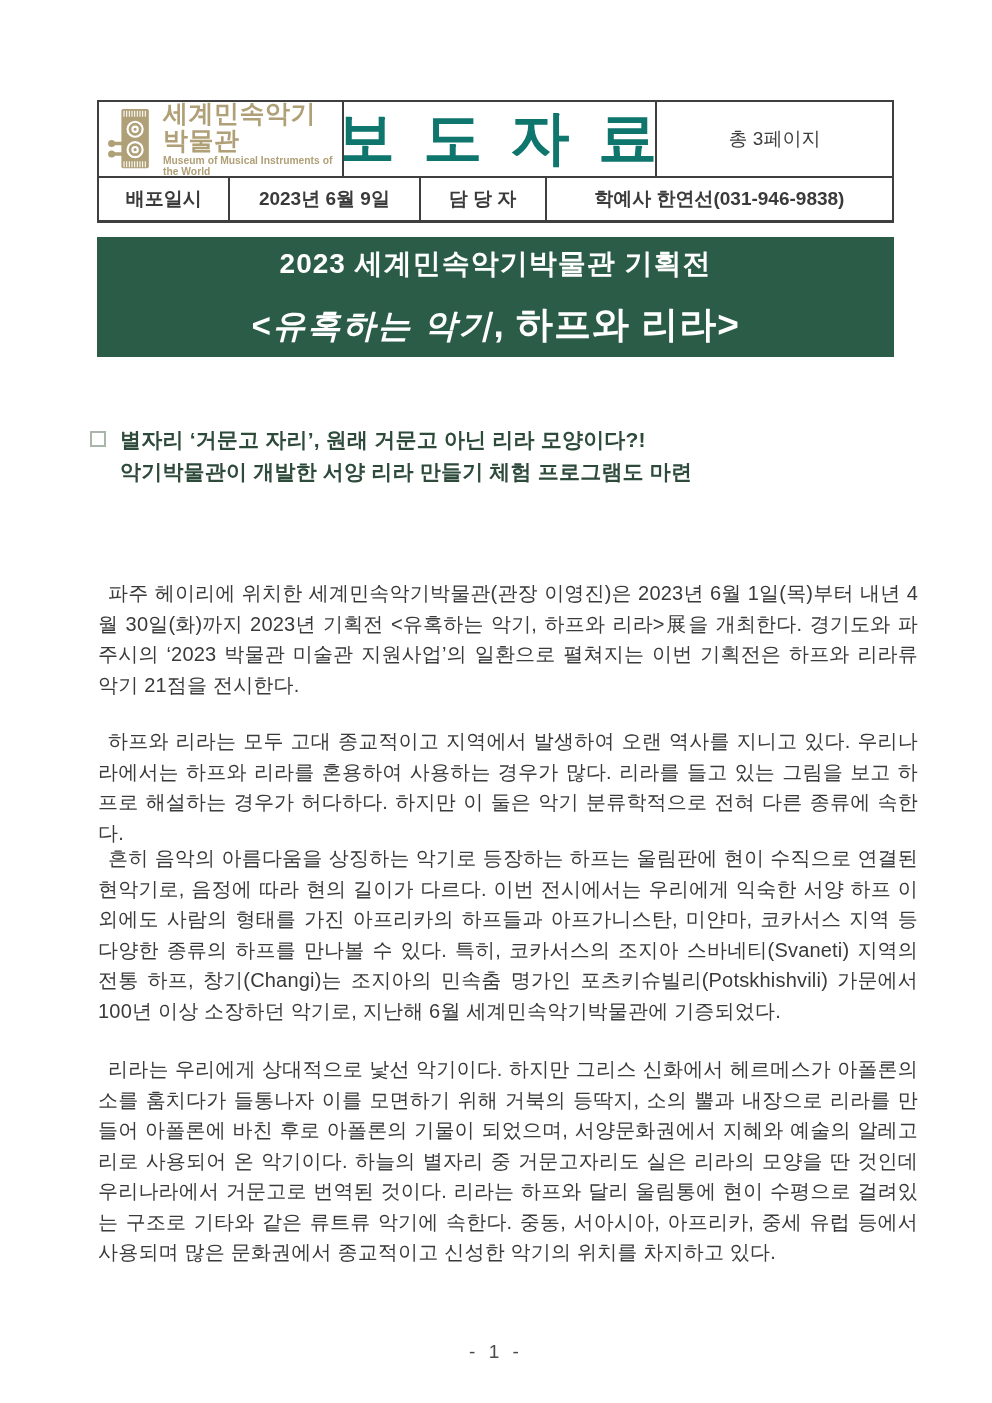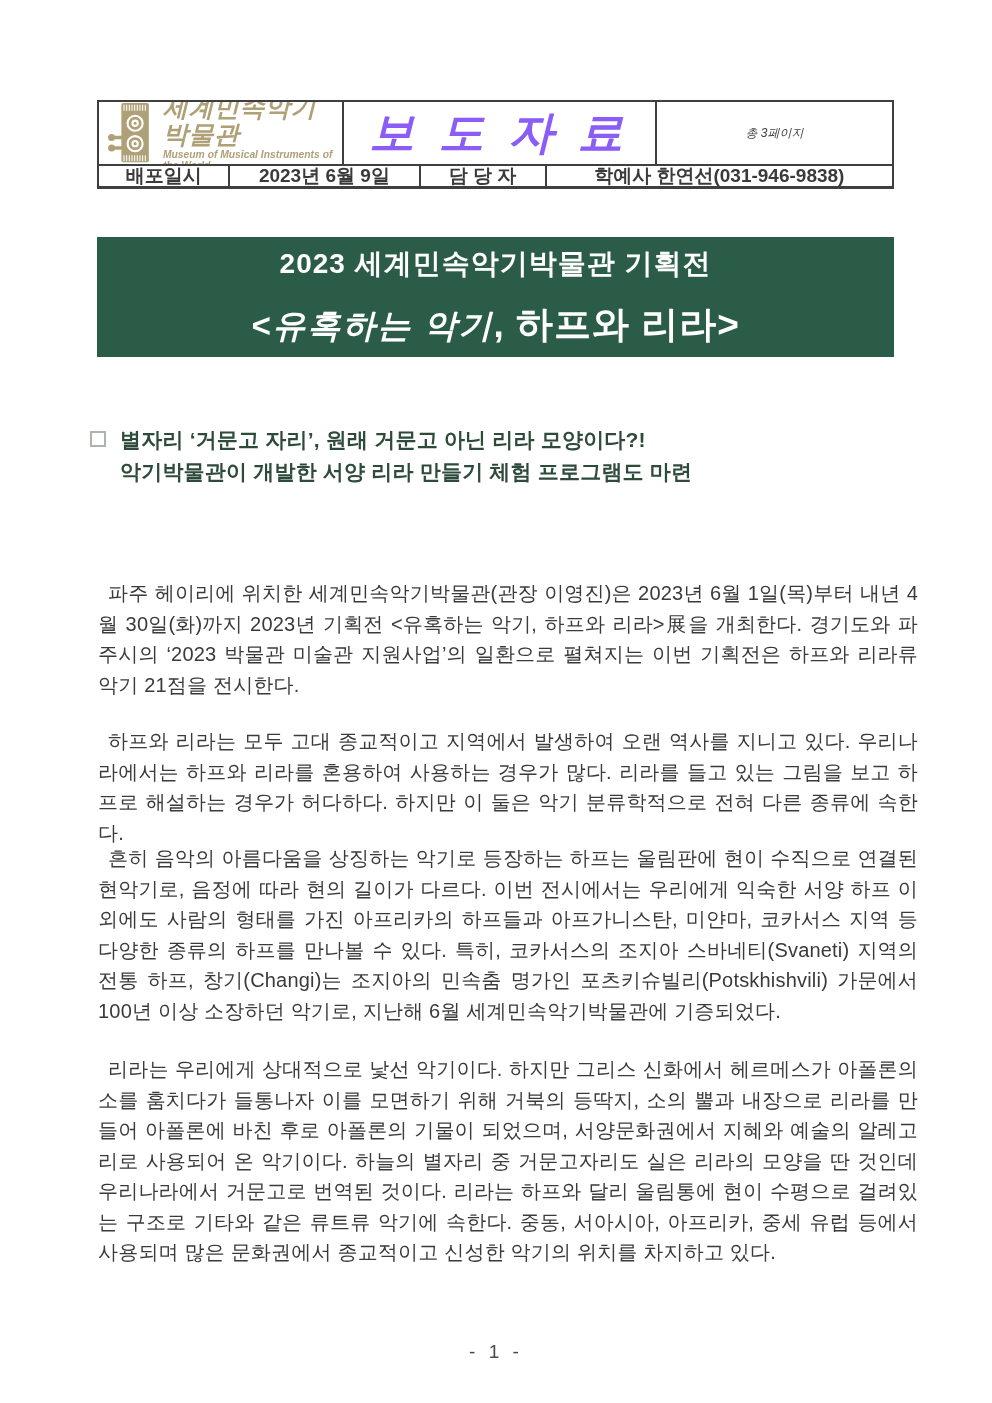--- a/index.html
+++ b/index.html
@@ -18,22 +18,22 @@
 
   
   .header-table {
     position: absolute;
     top: 100px; left: 97px;
     width: 797px;
     border: 2px solid var(--border-dark, #3f3f3f);
     border-bottom-width: 3px;
   }
   .h-row { display: flex; align-items: stretch; }
-  .h-row1 { height: 62px; font-style: italic; }
-  .h-row2 { height: 22px; border-top: 2px solid var(--border-dark, #3f3f3f); }
+  .h-row1 { height: 74px; }
+  .h-row2 { height: 44px; border-top: 2px solid var(--border-dark, #3f3f3f); }
   .h-cell {
     display: flex; align-items: center; justify-content: center;
     overflow: hidden;
   }
   .h-cell + .h-cell { border-left: 2px solid var(--border-dark, #3f3f3f); }
 
   .logo-cell { width: 29.9%; justify-content: flex-start; padding-left: 8px; gap: 6px; }
   .logo-icon { flex: 0 0 auto; }
   .logo-text { display: flex; flex-direction: column; line-height: 1.05; }
   .logo-kr {
@@ -41,24 +41,24 @@
     color: var(--logo-tan, #b0a077);
   }
   .logo-en {
     font-size: 10.3px; font-weight: 600;
     color: var(--logo-tan, #b0a077);
     margin-top: 3px;
   }
 
   .title-cell {
     width: 39.9%;
-    font-size: 45px; font-weight: 900; letter-spacing: 6px;
-    color: #8b5cf6; white-space: nowrap; margin-left: 8px;
-  }
-  .pages-cell { width: 30.2%; font-size: 12px; font-weight: 400; color: #3d3d3d; }
+    font-size: 59px; font-weight: 900; letter-spacing: 6px;
+    color: #0f766e; white-space: nowrap; margin-left: 8px;
+  }
+  .pages-cell { width: 30.2%; font-size: 19px; font-weight: 400; color: #3d3d3d; }
 
   .c-label1 { width: 16.3%; }
   .c-date   { width: 24.0%; }
   .c-label2 { width: 15.9%; }
   .c-value  { width: 43.8%; }
   .h-row2 .h-cell { font-size: 19px; font-weight: 700; color: #3a3a3a; white-space: nowrap; }
 
   
   .banner {
     position: absolute;

